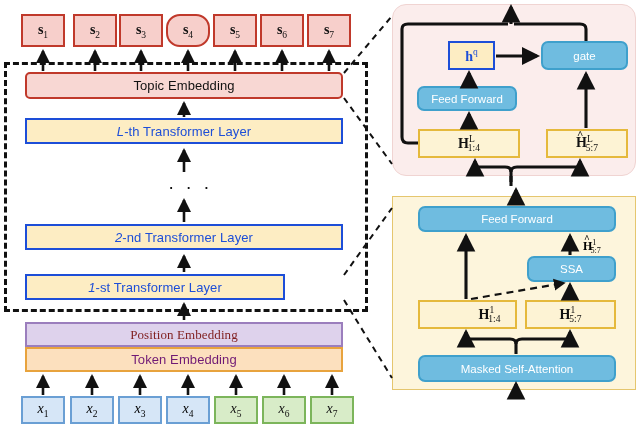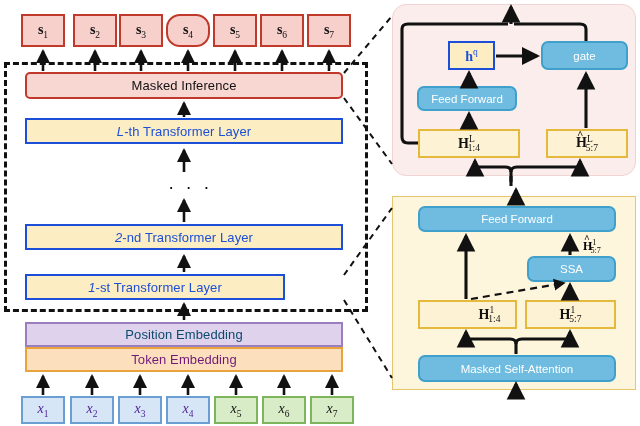--- a/index.html
+++ b/index.html
@@ -9,23 +9,23 @@
 
   .box{position:absolute;box-sizing:border-box;display:flex;
        align-items:center;justify-content:center;text-align:center;}
 
   
   .pink      {background:#F7CFCB;border:2px solid #C0392B;color:#111;}
   .pinkbar   {background:#F8D7D3;border:2px solid #C0392B;color:#111;border-radius:5px;}
   .yellow    {background:#FDEDC3;border:2px solid #1d4ed8;color:#1d4ed8;}
   .yellowlite{background:#FDF3D4;border:2px solid #E5B93C;color:#111;}
   .orange    {background:#FCE0BE;border:2px solid #E8A33D;color:#701a75;}
-  .purple    {background:#DED2EC;border:2px solid #9B7EBD;color:#0c4a6e;}
+  .purple    {background:#DED2EC;border:2px solid #9B7EBD;color:#7f1d1d;font-family:Liberation Serif, serif;}
   .blue      {background:#6FBCE0;border:2px solid #3FA0CC;color:#ffffff;border-radius:7px;}
-  .tokblue   {background:#D6E6F7;border:2px solid #6A9FD4;color:#4c1d95;}
+  .tokblue   {background:#D6E6F7;border:2px solid #6A9FD4;color:#000000;}
   .tokgreen  {background:#D8ECC8;border:2px solid #7CB55B;color:#111;}
 
   .lbl{font-size:13px;letter-spacing:.1px;}
   .lbl-sm{font-size:11.5px;}
   .mathser{font-family:"Liberation Serif",serif;font-size:14px;}
 
   
   #dashmain{position:absolute;left:4px;top:62px;width:364px;height:250px;
             border:3px dashed #111;box-sizing:border-box;}
 
@@ -66,21 +66,21 @@
   <div class="box pink" style="left:260px;top:14px;width:44px;height:33px;">
     <span class="mathser"><b>s</b><sub>6</sub></span>
   </div>
   <div class="box pink" style="left:307px;top:14px;width:44px;height:33px;">
     <span class="mathser"><b>s</b><sub>7</sub></span>
   </div>
 
   <div id="dashmain"></div>
 
   <div class="box pinkbar" style="left:25px;top:72px;width:318px;height:27px;">
-    <span class="lbl">Masked Inference</span>
+    <span class="lbl">Topic Embedding</span>
   </div>
 
   <div class="box yellow" style="left:25px;top:118px;width:318px;height:26px;">
     <span class="lbl"><i>L</i><span>-th Transformer Layer</span></span>
   </div>
 
   <div class="dots" style="left:168px;top:177px;">
     <span>· · ·</span>
   </div>
 

